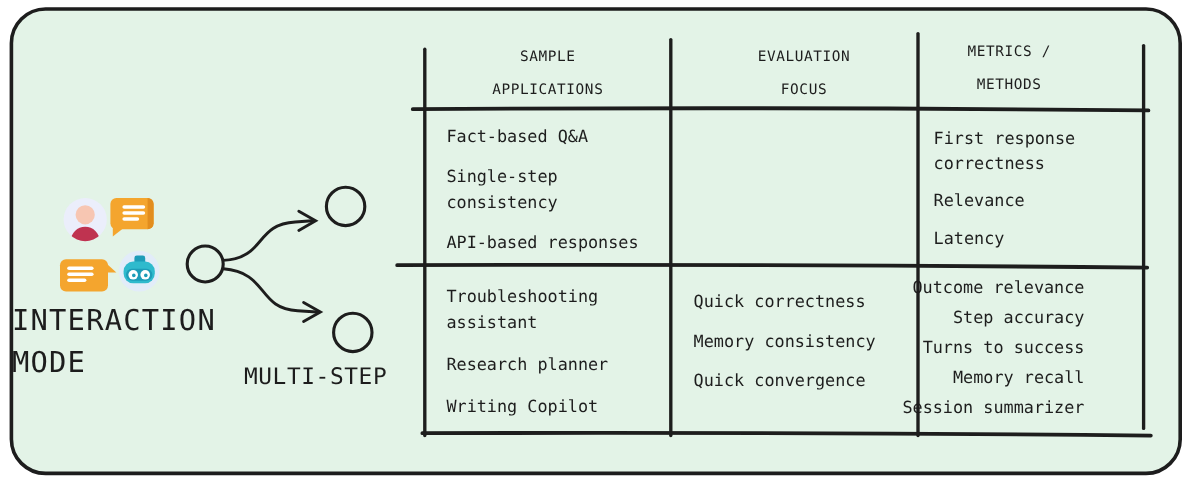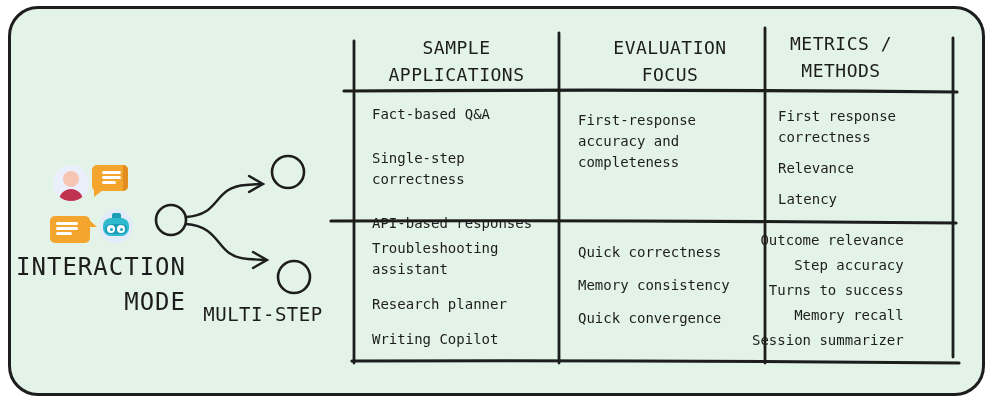--- a/index.html
+++ b/index.html
@@ -8,31 +8,31 @@
     font-family:"DejaVu Sans Mono","Liberation Mono",monospace;
     color:#1d1d1d;overflow:hidden;
   }
   .card{
     position:absolute;left:8px;top:6px;width:977px;height:390px;
     background:#e3f3e7;border:3px solid #1d1d1d;border-radius:30px;
     box-sizing:border-box;
   }
   svg.overlay{position:absolute;left:0;top:0;z-index:1;pointer-events:none;}
   .txt{position:absolute;z-index:2;white-space:pre-line;}
-  .mode-title{left:0;top:250px;width:186px;text-align:right;font-size:24px;line-height:35px;letter-spacing:1px;}
+  .mode-title{left:10px;top:250px;width:186px;text-align:left;font-size:24px;line-height:35px;letter-spacing:1px;}
   .branch-label{width:160px;text-align:center;font-size:19px;letter-spacing:0.5px;}
   .branch-top{left:182px;top:114px;}
   .branch-bottom{left:183px;top:303px;}
-  .col-header{text-align:center;font-size:18px;line-height:27px;letter-spacing:0.5px;}
+  .col-header{text-align:center;font-size:12px;line-height:27px;letter-spacing:0.5px;}
   .hdr-1{left:354px;top:34px;width:205px;}
   .hdr-2{left:559px;top:34px;width:222px;}
   .hdr-3{left:765px;top:30px;width:152px;}
   .cell{position:absolute;z-index:2;display:flex;flex-direction:column;}
   .cell-item{white-space:pre-line;font-size:14px;line-height:21px;}
-  .r1c1{left:372px;top:104px;gap:23px;}
+  .r1c1{left:372px;top:104px;gap:13px;}
   .r1c2{left:578px;top:110px;gap:12px;}
   .r1c3{left:778px;top:106px;gap:10px;}
   .r2c1{left:372px;top:238px;gap:14px;}
   .r2c2{left:578px;top:242px;gap:12px;}
   .r2c3{left:752px;top:230px;gap:4px;align-items:flex-end;}
   
   .icon{position:absolute;z-index:2;}
   .avatar{left:53px;top:165px;width:36px;height:36px;border-radius:50%;
     background:#ebeefb;overflow:hidden;}
   .avatar-head{position:absolute;left:10px;top:6px;width:16px;height:16px;border-radius:50%;background:#f7c6b2;}
@@ -128,27 +128,22 @@
   <div class="txt col-header hdr-1">SAMPLE
 APPLICATIONS</div>
   <div class="txt col-header hdr-2">EVALUATION
 FOCUS</div>
   <div class="txt col-header hdr-3">METRICS /
 METHODS</div>
 
   <div class="cell r1c1">
     <div class="cell-item">Fact-based Q&amp;A</div>
     <div class="cell-item">Single-step
-correctness</div>
+consistency</div>
     <div class="cell-item">API-based responses</div>
-  </div>
-  <div class="cell r1c2">
-    <div class="cell-item">First-response
-accuracy and
-completeness</div>
   </div>
   <div class="cell r1c3">
     <div class="cell-item">First response
 correctness</div>
     <div class="cell-item">Relevance</div>
     <div class="cell-item">Latency</div>
   </div>
 
   <div class="cell r2c1">
     <div class="cell-item">Troubleshooting

